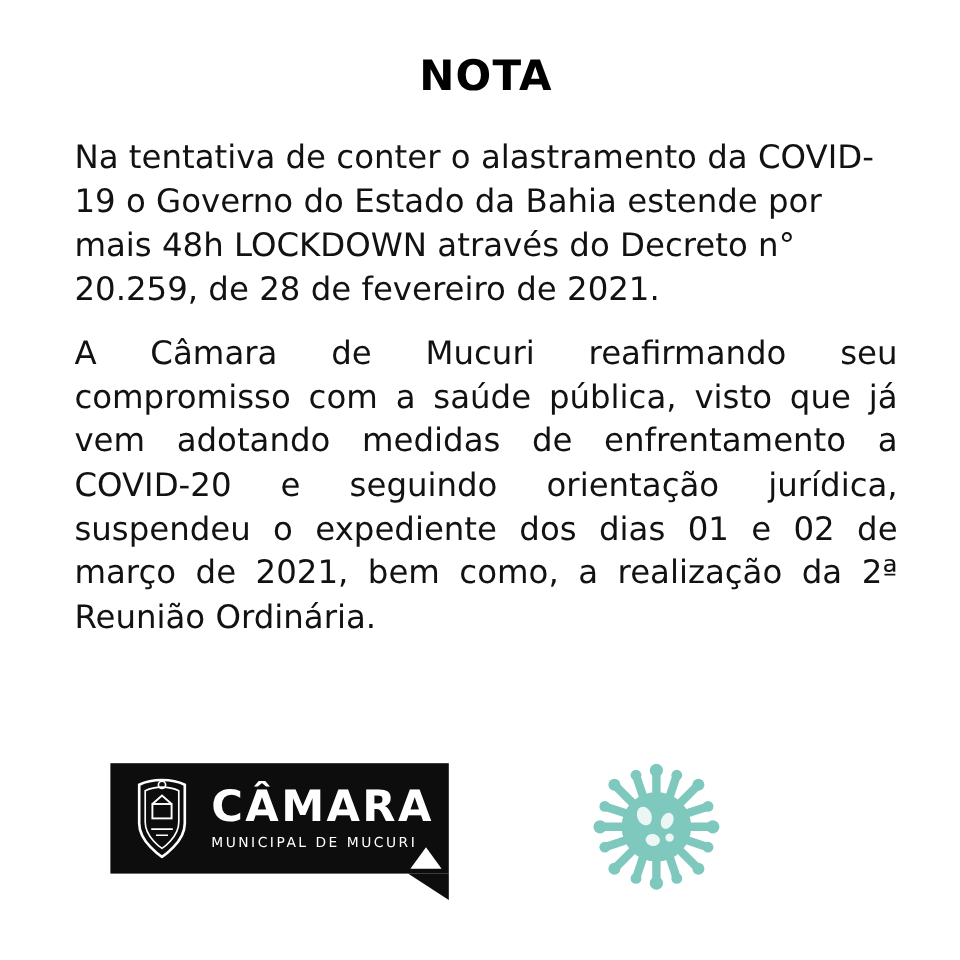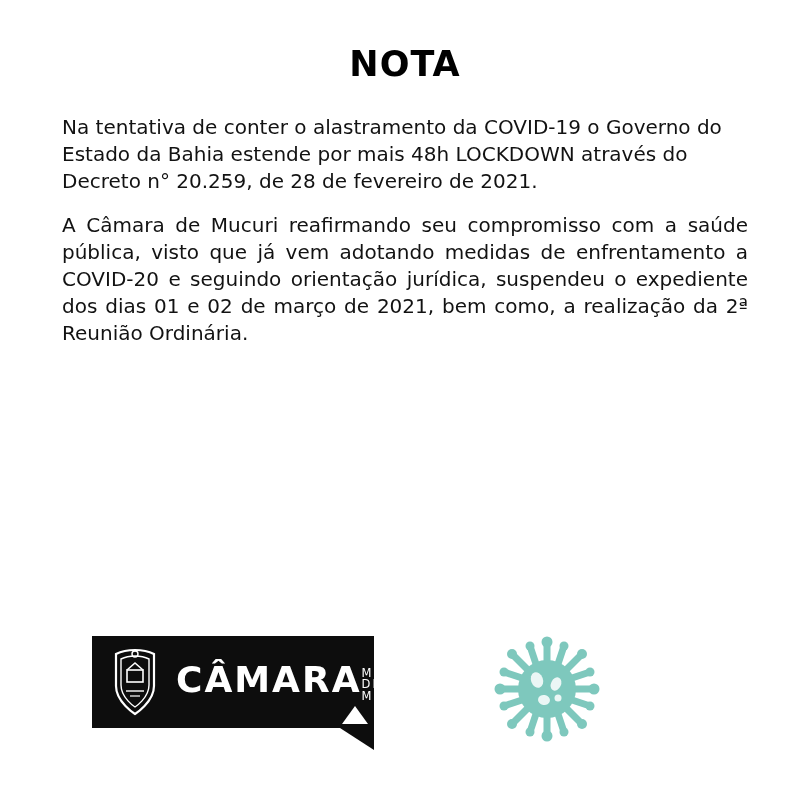--- a/index.html
+++ b/index.html
@@ -28,21 +28,21 @@
     text-align: center;
     font-size: 35px;
     font-weight: bold;
     letter-spacing: 1px;
     margin: 6px 0 30px 0;
     color: #000000;
   }
 
   .body-text p {
     margin: 0 0 16px 0;
-    font-size: 20px;
+    font-size: 27px;
     line-height: 1.36;
     color: #121212;
   }
 
   .p-justify {
     text-align: justify;
     text-align-last: left;
   }
 
   .footer {
@@ -78,21 +78,21 @@
   }
   .logo-shield {
     width: 62px;
     height: 72px;
     position: relative;
     flex: 0 0 auto;
     margin-right: 10px;
   }
   .logo-words {
     display: flex;
-    flex-direction: row;
+    flex-direction: column;
     justify-content: space-between;
     line-height: 1;
   }
   .logo-main {
     color: #ffffff;
     font-size: 36px;
     font-weight: bold;
     letter-spacing: 2px;
   }
   .logo-sub {

